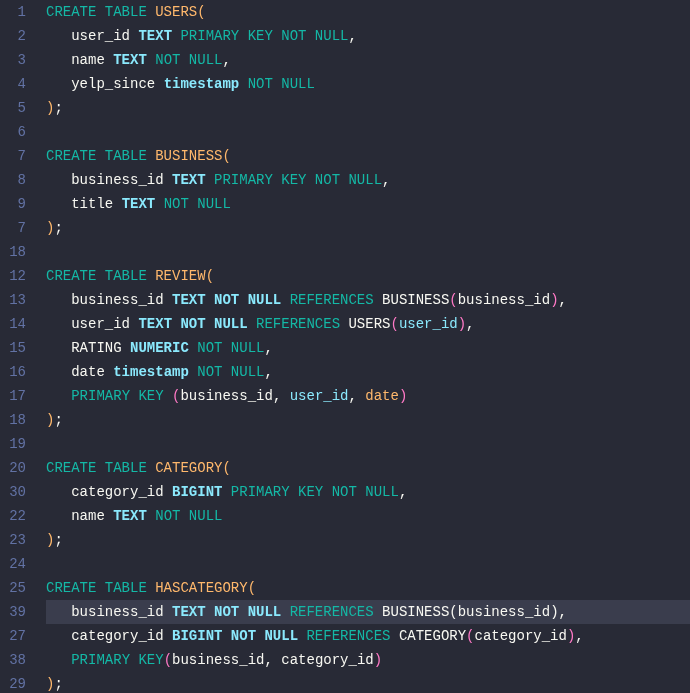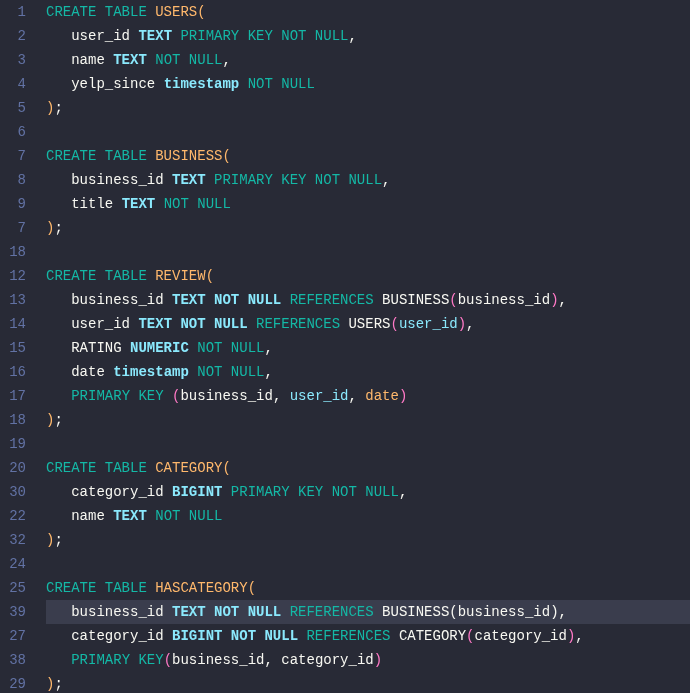--- a/index.html
+++ b/index.html
@@ -61,21 +61,21 @@
     <span class="ln">13</span>
     <span class="ln">14</span>
     <span class="ln">15</span>
     <span class="ln">16</span>
     <span class="ln">17</span>
     <span class="ln">18</span>
     <span class="ln">19</span>
     <span class="ln">20</span>
     <span class="ln">30</span>
     <span class="ln">22</span>
-    <span class="ln">32</span>
+    <span class="ln">23</span>
     <span class="ln">24</span>
     <span class="ln">25</span>
     <span class="ln">39</span>
     <span class="ln">27</span>
     <span class="ln">38</span>
     <span class="ln">29</span>
   </div>
 <div class="code" id="code"><span class="line"><span class="kw">CREATE TABLE </span><span class="name">USERS</span><span class="paren">(</span></span><span class="line"><span class="ident">   user_id </span><span class="type">TEXT </span><span class="kw">PRIMARY KEY NOT NULL</span><span class="punct">,</span></span><span class="line"><span class="ident">   name </span><span class="type">TEXT </span><span class="kw">NOT NULL</span><span class="punct">,</span></span><span class="line"><span class="ident">   yelp_since </span><span class="type">timestamp </span><span class="kw">NOT NULL</span></span><span class="line"><span class="paren">)</span><span class="punct">;</span></span><span class="line">&nbsp;</span><span class="line"><span class="kw">CREATE TABLE </span><span class="name">BUSINESS</span><span class="paren">(</span></span><span class="line"><span class="ident">   business_id </span><span class="type">TEXT </span><span class="kw">PRIMARY KEY NOT NULL</span><span class="punct">,</span></span><span class="line"><span class="ident">   title </span><span class="type">TEXT </span><span class="kw">NOT NULL</span></span><span class="line"><span class="paren">)</span><span class="punct">;</span></span><span class="line">&nbsp;</span><span class="line"><span class="kw">CREATE TABLE </span><span class="name">REVIEW</span><span class="paren">(</span></span><span class="line"><span class="ident">   business_id </span><span class="type">TEXT NOT NULL </span><span class="kw">REFERENCES </span><span class="ident">BUSINESS</span><span class="parenP">(</span><span class="ident">business_id</span><span class="parenP">)</span><span class="punct">,</span></span><span class="line"><span class="ident">   user_id </span><span class="type">TEXT NOT NULL </span><span class="kw">REFERENCES </span><span class="ident">USERS</span><span class="parenP">(</span><span class="cyan">user_id</span><span class="parenP">)</span><span class="punct">,</span></span><span class="line"><span class="ident">   RATING </span><span class="type">NUMERIC </span><span class="kw">NOT NULL</span><span class="punct">,</span></span><span class="line"><span class="ident">   date </span><span class="type">timestamp </span><span class="kw">NOT NULL</span><span class="punct">,</span></span><span class="line"><span class="ident">   </span><span class="kw">PRIMARY KEY </span><span class="parenP">(</span><span class="ident">business_id</span><span class="punct">, </span><span class="cyan">user_id</span><span class="punct">, </span><span class="paren">date</span><span class="parenP">)</span></span><span class="line"><span class="paren">)</span><span class="punct">;</span></span><span class="line">&nbsp;</span><span class="line"><span class="kw">CREATE TABLE </span><span class="name">CATEGORY</span><span class="paren">(</span></span><span class="line"><span class="ident">   category_id </span><span class="type">BIGINT </span><span class="kw">PRIMARY KEY NOT NULL</span><span class="punct">,</span></span><span class="line"><span class="ident">   name </span><span class="type">TEXT </span><span class="kw">NOT NULL</span></span><span class="line"><span class="paren">)</span><span class="punct">;</span></span><span class="line">&nbsp;</span><span class="line"><span class="kw">CREATE TABLE </span><span class="name">HASCATEGORY</span><span class="paren">(</span></span><span class="line hl"><span class="ident">   business_id </span><span class="type">TEXT NOT NULL </span><span class="kw">REFERENCES </span><span class="ident">BUSINESS</span><span class="parenW">(</span><span class="ident">business_id</span><span class="parenW">)</span><span class="punct">,</span></span><span class="line"><span class="ident">   category_id </span><span class="type">BIGINT NOT NULL </span><span class="kw">REFERENCES </span><span class="ident">CATEGORY</span><span class="parenP">(</span><span class="ident">category_id</span><span class="parenP">)</span><span class="punct">,</span></span><span class="line"><span class="ident">   </span><span class="kw">PRIMARY KEY</span><span class="parenP">(</span><span class="ident">business_id</span><span class="punct">, </span><span class="ident">category_id</span><span class="parenP">)</span></span><span class="line"><span class="paren">)</span><span class="punct">;</span></span></div>
 
 </body></html>

